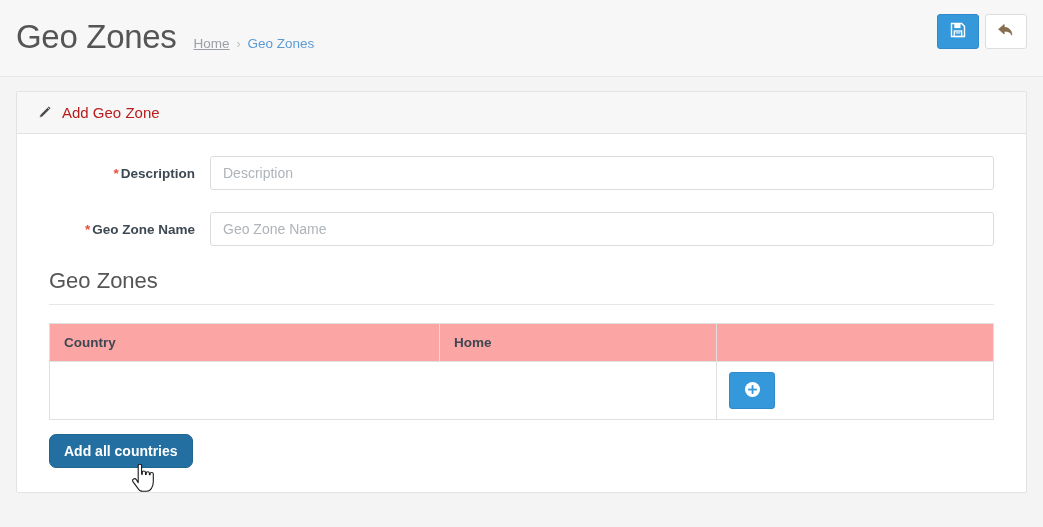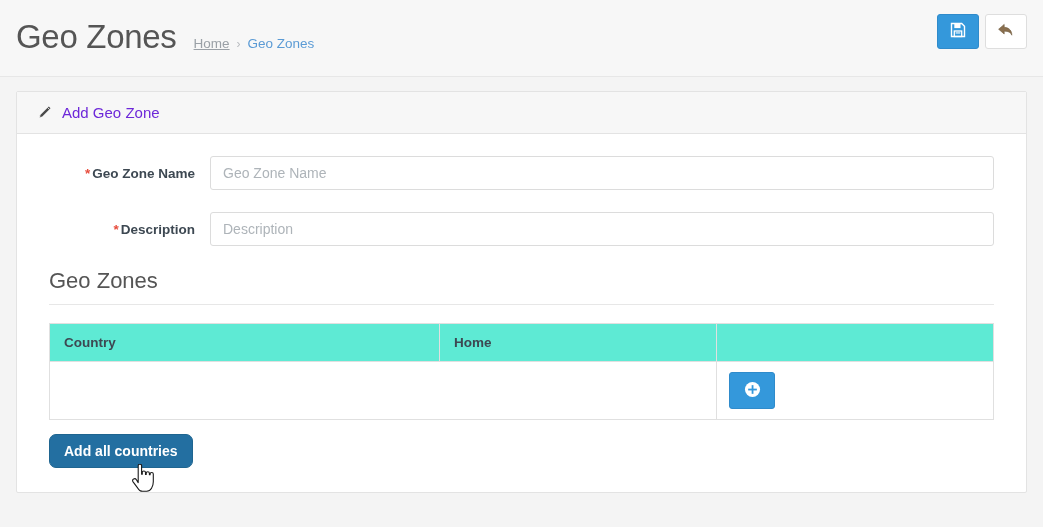--- a/index.html
+++ b/index.html
@@ -91,21 +91,21 @@
     border-radius: 2px;
   }
   .panel-heading {
     height: 42px;
     background: #f7f7f7;
     border-bottom: 1px solid #e3e3e3;
     display: flex;
     align-items: center;
     padding: 0 20px;
     font-size: 15px;
-    color: #6d28d9;
+    color: #b91c1c;
   }
   .panel-heading .pencil {
     margin-right: 10px;
     display: inline-flex;
     align-items: center;
   }
   .panel-body {
     padding: 22px 18px 24px 18px;
   }
 
@@ -164,21 +164,21 @@
     border-collapse: collapse;
     border: 1px solid #e0e0e0;
   }
   .geo-table th {
     text-align: left;
     font-size: 13.5px;
     font-weight: bold;
     color: #3d4852;
     padding: 11px 14px;
     border: 1px solid #e0e0e0;
-    background: #5eead4;
+    background: #fca5a5;
     height: 36px;
   }
   .geo-table td {
     border: 1px solid #e0e0e0;
     padding: 10px 12px;
     height: 56px;
     background: #fff;
   }
   .col-country { width: 390px; }
   .col-zone { width: 277px; }
@@ -265,31 +265,31 @@
       </svg>
     </span>
     <span>Add Geo Zone</span>
   </div>
 
   <div class="panel-body">
 
     
     <div class="form-row">
       <label class="form-label">
+        <span class="req-star">*</span><span>Description</span>
+      </label>
+      <input class="form-control" type="text" placeholder="Description" style="">
+    </div>
+
+    
+    <div class="form-row">
+      <label class="form-label">
         <span class="req-star">*</span><span>Geo Zone Name</span>
       </label>
       <input class="form-control" type="text" placeholder="Geo Zone Name" style="">
-    </div>
-
-    
-    <div class="form-row">
-      <label class="form-label">
-        <span class="req-star">*</span><span>Description</span>
-      </label>
-      <input class="form-control" type="text" placeholder="Description" style="">
     </div>
 
     
     <h2 class="section-title">Geo Zones</h2>
 
     <table class="geo-table">
       <thead>
         <tr>
           <th class="col-country">Country</th>
           <th class="col-zone">Home</th>

